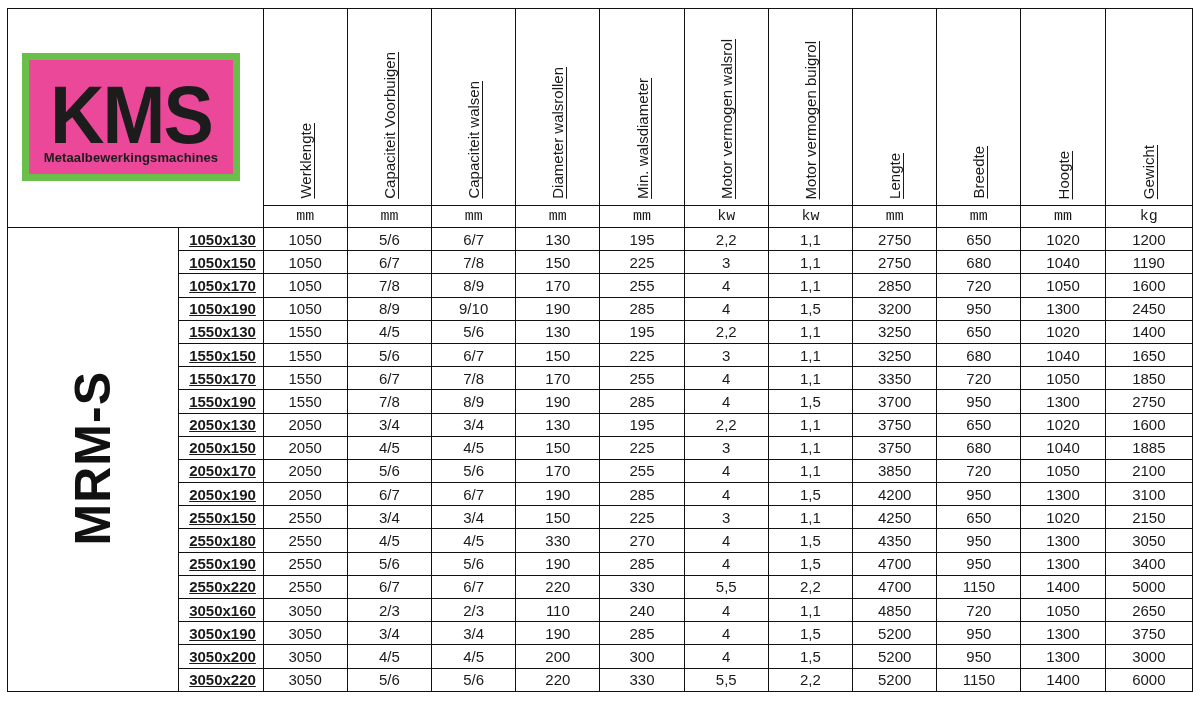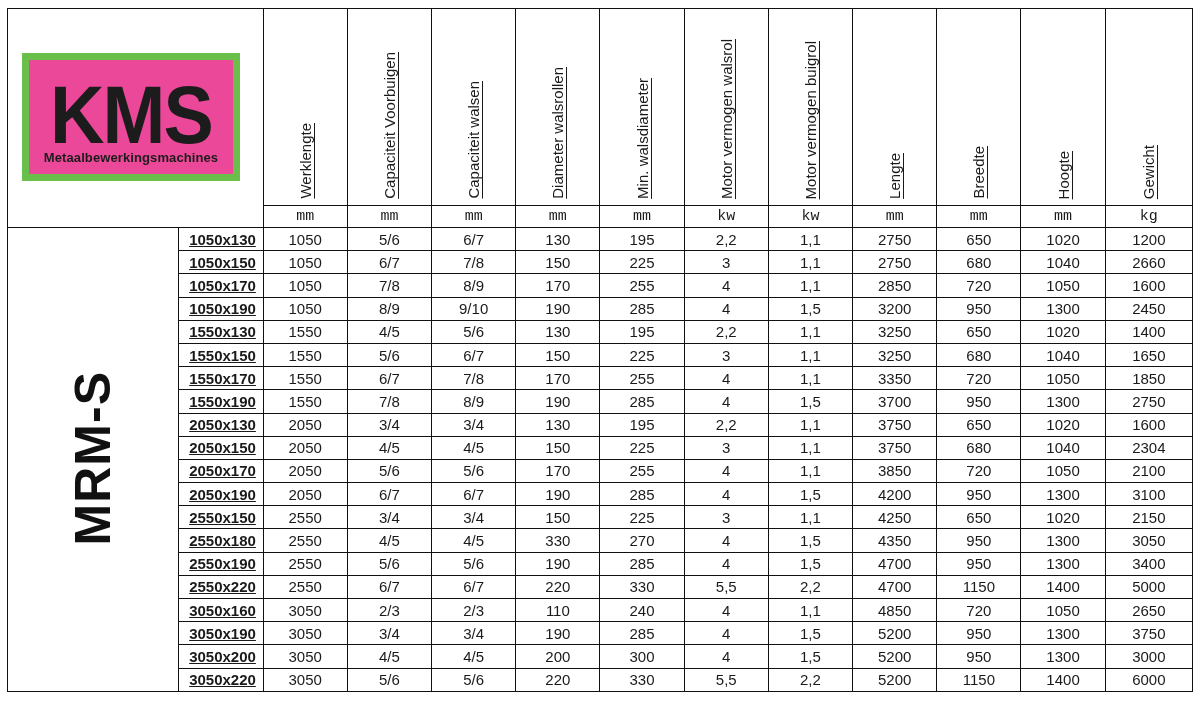--- a/index.html
+++ b/index.html
@@ -94,21 +94,21 @@
         <td>1050</td>
         <td>6/7</td>
         <td>7/8</td>
         <td>150</td>
         <td>225</td>
         <td>3</td>
         <td>1,1</td>
         <td>2750</td>
         <td>680</td>
         <td>1040</td>
-        <td>2660</td>
+        <td>1190</td>
       </tr>
       <tr class="data-row">
         <td class="model">1050x170</td>
         <td>1050</td>
         <td>7/8</td>
         <td>8/9</td>
         <td>170</td>
         <td>255</td>
         <td>4</td>
         <td>1,1</td>
@@ -206,21 +206,21 @@
         <td>2050</td>
         <td>4/5</td>
         <td>4/5</td>
         <td>150</td>
         <td>225</td>
         <td>3</td>
         <td>1,1</td>
         <td>3750</td>
         <td>680</td>
         <td>1040</td>
-        <td>2304</td>
+        <td>1885</td>
       </tr>
       <tr class="data-row">
         <td class="model">2050x170</td>
         <td>2050</td>
         <td>5/6</td>
         <td>5/6</td>
         <td>170</td>
         <td>255</td>
         <td>4</td>
         <td>1,1</td>

